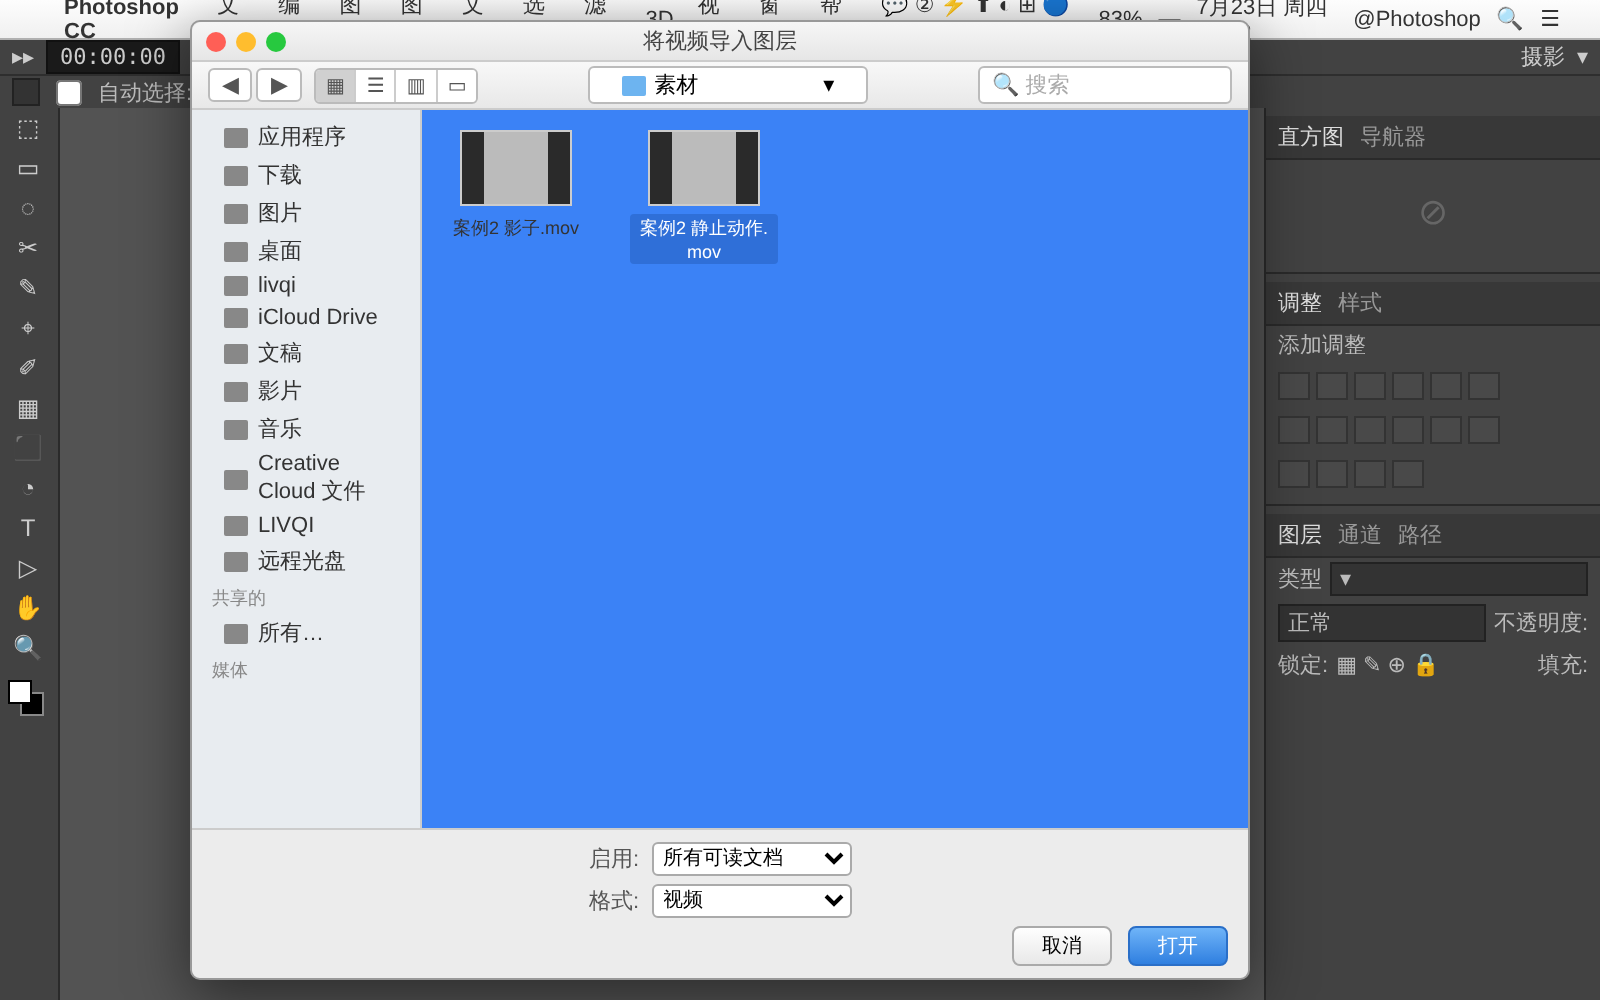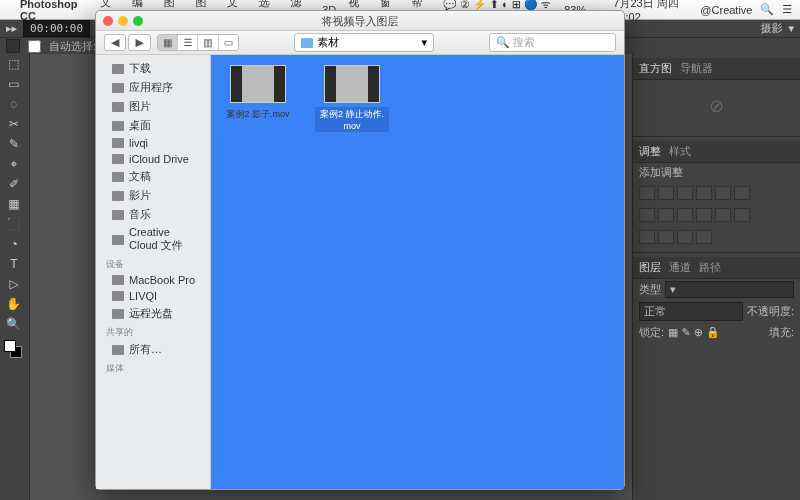--- a/index.html
+++ b/index.html
@@ -1,17 +1,17 @@
 <!DOCTYPE html>
 <html><head>
 <meta charset="utf-8">
 <style>
 *{margin:0;padding:0;box-sizing:border-box;font-family:-apple-system,"Helvetica Neue",sans-serif;font-size:11px;-webkit-font-smoothing:antialiased}
 body{background:#535353;width:800px;height:500px;overflow:hidden;position:relative}
-.menubar{height:20px;background:linear-gradient(#fdfdfd,#f0f0f0);display:flex;align-items:center;padding:0 8px;gap:12px;color:#333;border-bottom:1px solid #b0b0b0}
+.menubar{height:20px;background:linear-gradient(#fdfdfd,#f0f0f0);display:flex;align-items:center;padding:0 20px;gap:12px;color:#333;border-bottom:1px solid #b0b0b0}
 .menubar .apple{font-size:13px}
 .menubar .app{font-weight:600}
 .menubar .right{margin-left:auto;display:flex;gap:8px;align-items:center;font-size:10px}
 .ps-top{height:17px;background:#424242;display:flex;align-items:center;padding:0 6px;color:#ccc;font-size:10px;gap:6px}
 .ps-top .timer{background:#1a1a1a;padding:1px 6px;border:1px solid #111;font-family:monospace}
 .ps-opt{height:17px;background:#424242;border-top:1px solid #2e2e2e;display:flex;align-items:center;padding:0 6px;gap:8px;color:#bbb;font-size:10px}
 .ps-opt .ico{width:14px;height:14px;background:#333;border:1px solid #222}
 .tools{position:absolute;left:0;top:54px;width:30px;background:#424242;border-right:1px solid #2a2a2a;height:calc(100% - 54px)}
 .tools .t{width:28px;height:20px;display:flex;align-items:center;justify-content:center;color:#ccc;font-size:12px;cursor:pointer}
 .tools .swatch{margin:6px 4px;width:18px;height:18px;position:relative}
@@ -31,21 +31,21 @@
 .rtab .i{width:16px;height:16px;margin:4px 1px;background:#383838;border:1px solid #2a2a2a}
 
 .dlg{position:absolute;left:95px;top:10px;width:530px;height:480px;background:#ececec;border:1px solid #999;border-radius:5px;box-shadow:0 8px 30px rgba(0,0,0,.5);display:flex;flex-direction:column}
 .dlg-title{height:20px;background:linear-gradient(#f6f6f6,#e6e6e6);border-bottom:1px solid #ccc;border-radius:5px 5px 0 0;text-align:center;line-height:20px;color:#444;font-size:11px;position:relative}
 .dlg-title .tl{position:absolute;left:7px;top:5px;display:flex;gap:5px}
 .dlg-title .tl span{width:10px;height:10px;border-radius:50%;display:inline-block}
 .tl .r{background:#ff5f56}.tl .y{background:#ffbd2e}.tl .g{background:#27c93f}
 .dlg-tb{height:24px;background:linear-gradient(#f8f8f8,#e8e8e8);border-bottom:1px solid #ccc;display:flex;align-items:center;padding:0 8px;gap:6px}
 .dlg-tb .nav{display:flex;gap:2px}
 .dlg-tb .btn{background:#fff;border:1px solid #bbb;border-radius:3px;padding:1px 6px;color:#555;font-size:11px}
-.dlg-tb .path{flex:0 0 140px;margin:1px auto;background:#fff;border:1px solid #bbb;border-radius:3px;padding:1px 6px;display:flex;align-items:center;gap:4px}
+.dlg-tb .path{flex:0 0 140px;margin:1px auto;background:#fff;border:1px solid #bbb;border-radius:3px;padding:1px 16px;display:flex;align-items:center;gap:4px}
 .dlg-tb .path .fico{width:12px;height:10px;background:#6db4f0;border-radius:1px}
 .dlg-tb .search{width:127px;background:#fff;border:1px solid #bbb;border-radius:3px;padding:1px 6px;color:#aaa}
 .dlg-body{flex:1;display:flex;overflow:hidden}
 .sb{width:115px;background:#e8ecf0;border-right:1px solid #ccc;overflow-y:auto;padding:4px 0;font-size:10px}
 .sb .gh{color:#888;padding:3px 10px 1px;font-size:9px}
 .sb .it{padding:2px 10px 2px 16px;display:flex;align-items:center;gap:5px;color:#333;cursor:pointer}
 .sb .it .ic{width:12px;height:10px;background:#888;border-radius:1px;flex-shrink:0}
 .fv{flex:1;background:#3b82f6;padding:10px;display:flex;gap:20px;align-content:flex-start;flex-wrap:wrap}
 .fi{width:74px;text-align:center;cursor:pointer}
 .fi .th{width:56px;height:38px;margin:0 auto 4px;background:linear-gradient(90deg,#2a2a2a 0 20%,#bbb 20% 80%,#2a2a2a 80%);border:1px solid #ccc}
@@ -78,21 +78,21 @@
   <span>滤镜</span>
   <span>3D</span>
   <span>视图</span>
   <span>窗口</span>
   <span>帮助</span>
   <div class="right">
     <span>💬 ② ⚡ ⬆ ◐ ⊞ 🔵 ᯤ ⚙ 🔊</span>
     <span>83%</span>
     <span>▬</span>
     <span>7月23日 周四 13:02</span>
-    <span>@Creative</span>
+    <span>@Photoshop</span>
     <span>🔍</span>
     <span>☰</span>
   </div>
 </div>
 
 <div class="ps-top">
   <span>▸▸</span>
   <span class="timer">00:00:00</span>
   <span style="margin-left:auto">摄影</span>
   <span>▾</span>
@@ -214,28 +214,28 @@
         <span class="fico"></span>
         <span>素材</span>
         <span style="margin-left:auto">▾</span>
       </div>
     <div class="search">🔍 <span>搜索</span></div>
   </div>
   <div class="dlg-body">
     <div class="sb">
       <div class="it">
           <span class="ic"></span>
+          <span>应用程序</span>
+        </div>
+      <div class="it">
+          <span class="ic"></span>
           <span>下载</span>
         </div>
       <div class="it">
           <span class="ic"></span>
-          <span>应用程序</span>
-        </div>
-      <div class="it">
-          <span class="ic"></span>
           <span>图片</span>
         </div>
       <div class="it">
           <span class="ic"></span>
           <span>桌面</span>
         </div>
       <div class="it">
           <span class="ic"></span>
           <span>livqi</span>
         </div>
@@ -251,25 +251,20 @@
           <span class="ic"></span>
           <span>影片</span>
         </div>
       <div class="it">
           <span class="ic"></span>
           <span>音乐</span>
         </div>
       <div class="it">
           <span class="ic"></span>
           <span>Creative Cloud 文件</span>
-        </div>
-      <div class="gh">设备</div>
-      <div class="it">
-          <span class="ic"></span>
-          <span>MacBook Pro</span>
         </div>
       <div class="it">
           <span class="ic"></span>
           <span>LIVQI</span>
         </div>
       <div class="it">
           <span class="ic"></span>
           <span>远程光盘</span>
         </div>
       <div class="gh">共享的</div>
@@ -285,13 +280,27 @@
       <div class="fi">
           <div class="th"></div>
           <div class="nm">案例2 影子.mov</div>
         </div>
       <div class="fi sel">
           <div class="th"></div>
           <div class="nm">案例2 静止动作.mov</div>
         </div>
     </div>
   </div>
+  <div class="dlg-ft">
+    <div class="frow">
+        <label>启用:</label>
+        <select><option>所有可读文档</option></select>
+      </div>
+    <div class="frow">
+        <label>格式:</label>
+        <select><option>视频</option></select>
+      </div>
+    <div class="btns">
+      <button>取消</button>
+      <button class="pri">打开</button>
+    </div>
+  </div>
 </div>
 
 </body></html>

